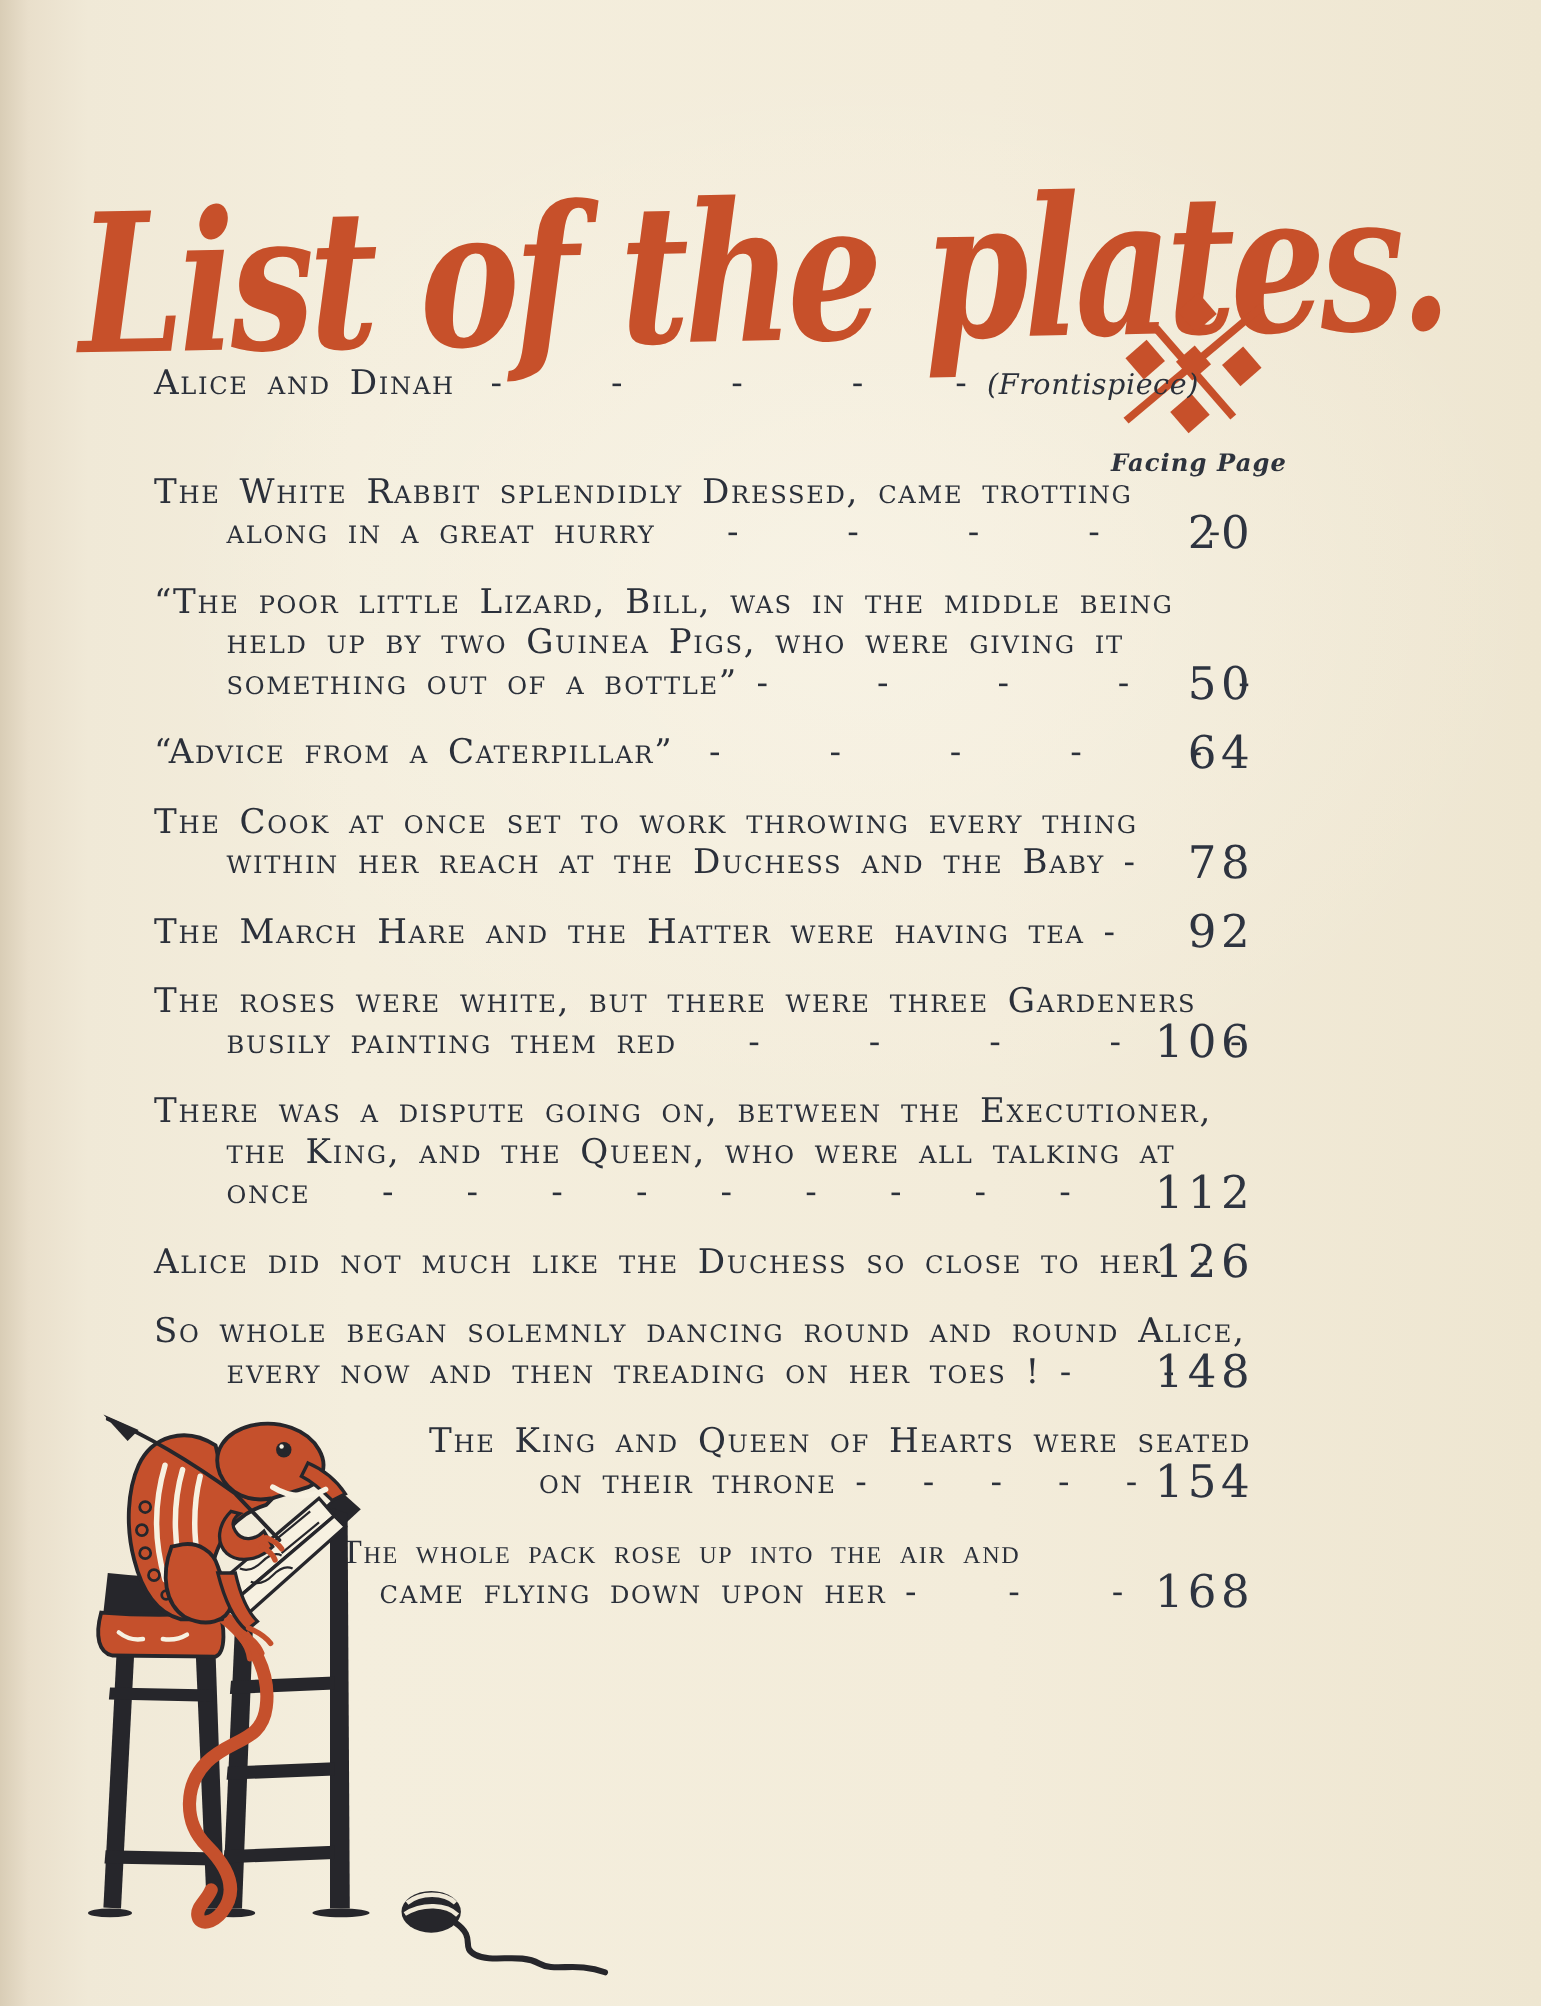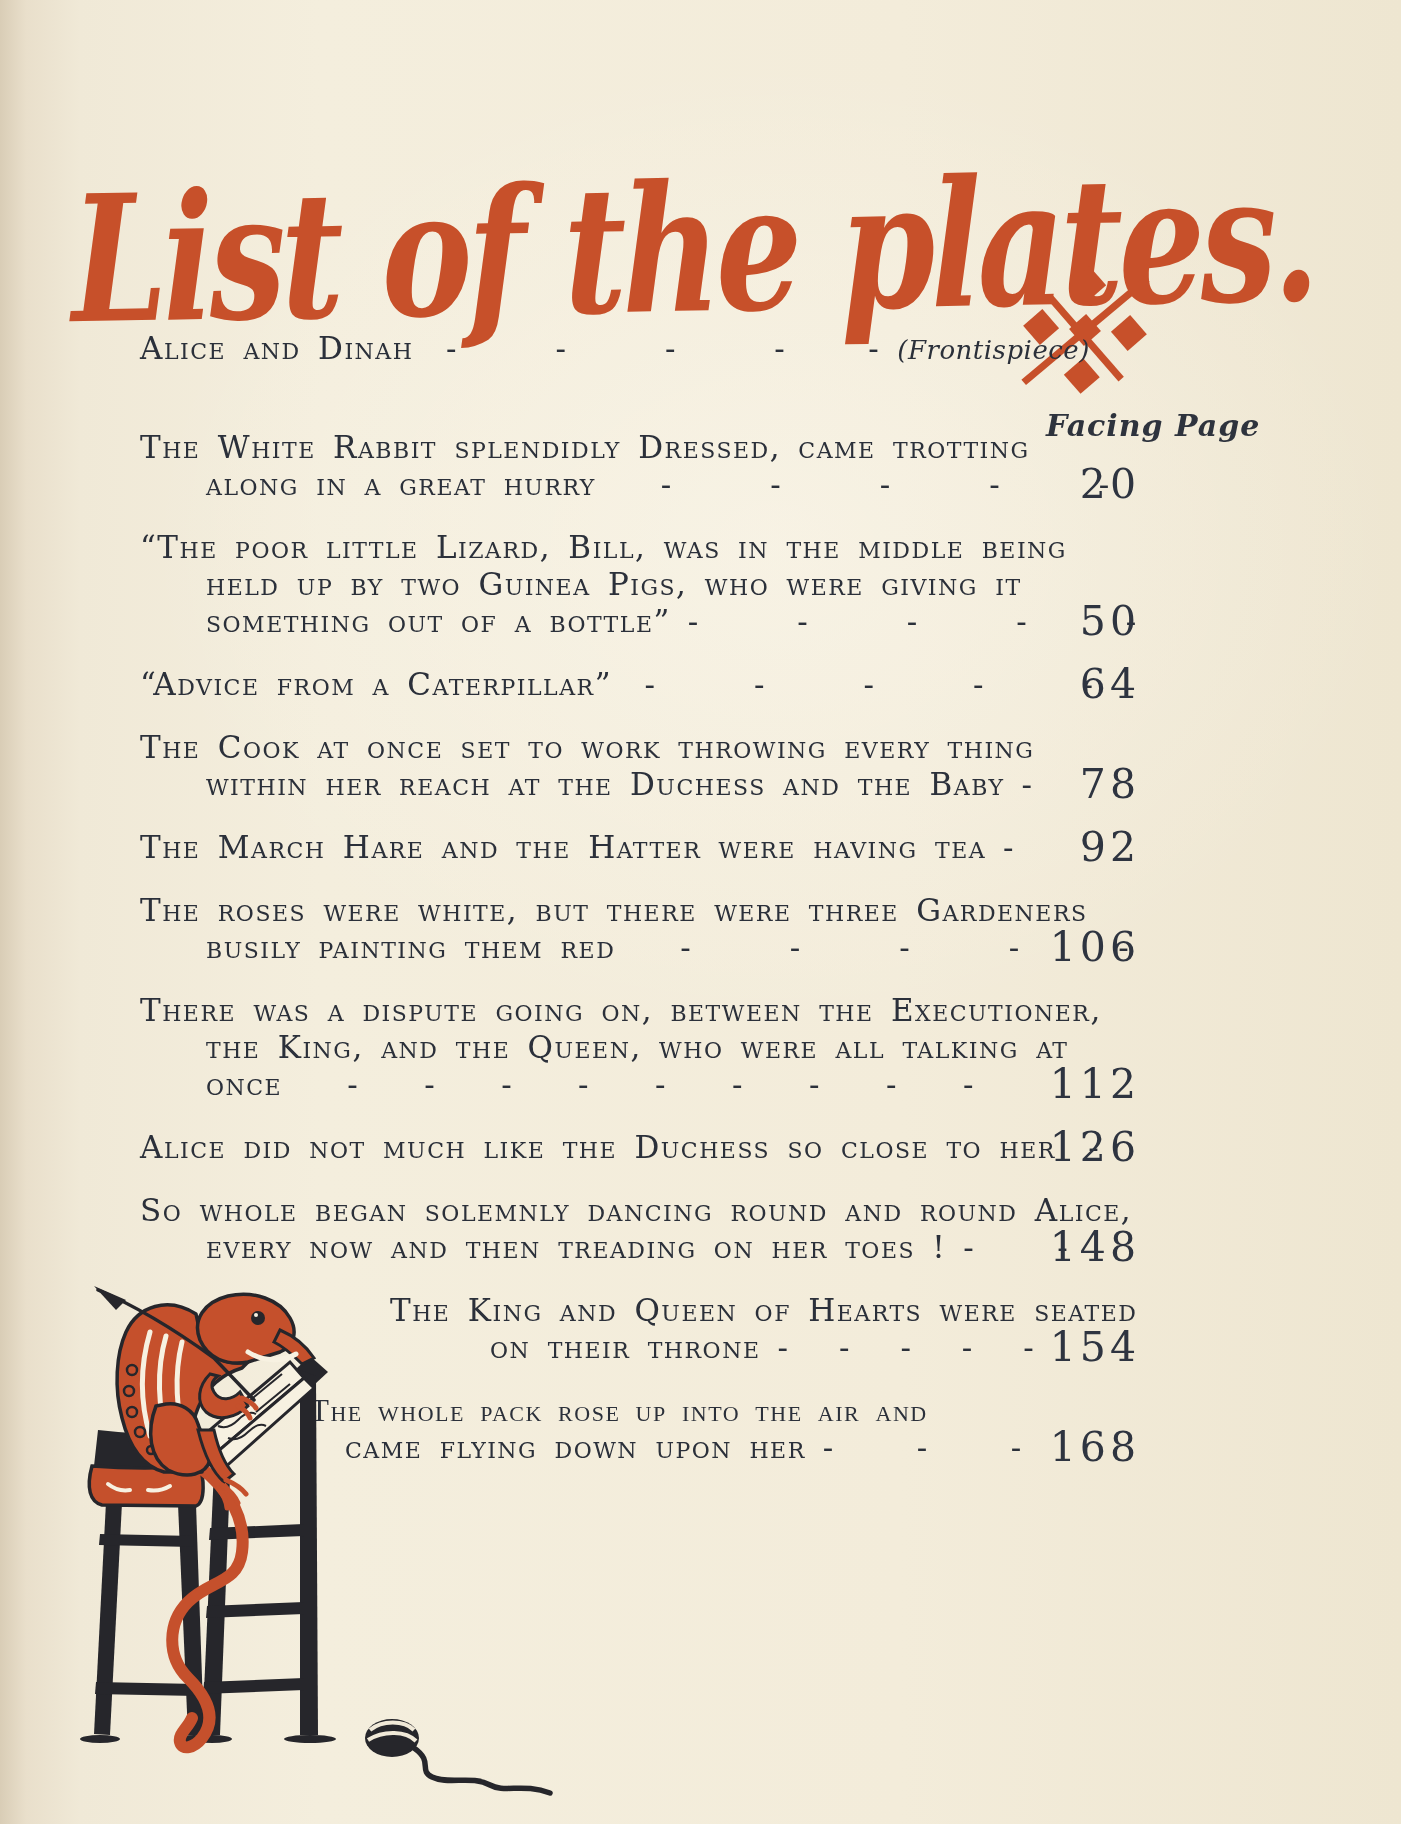--- a/index.html
+++ b/index.html
@@ -12,23 +12,22 @@
       linear-gradient(90deg,#d9cdb6 0px,#e9dfcb 26px,#f0e9d7 80px,#f4eedd 320px,#f3ecda 900px,#eee6d1 1401px);
   }
   .title{
     position:absolute;left:70px;top:58px;
     font-size:170px;line-height:1;font-style:italic;font-weight:bold;
     color:#c7502a;white-space:nowrap;letter-spacing:-6px;
     transform:rotate(-1deg) scale(0.80,1.03);transform-origin:left top;
   }
   .facing{
     position:absolute;left:1010px;top:408px;width:160px;text-align:center;
-    font-style:italic;font-weight:bold;font-size:30px;letter-spacing:1px;color:#2e333d;
+    font-style:italic;font-weight:bold;font-size:22px;letter-spacing:1px;color:#2e333d;
     white-space:nowrap;
-    margin-left:36px;
   }
   .list{position:absolute;left:140px;top:330px;width:1000px;}
   .entry{position:relative;margin-top:26px;}
   .entry:first-child{margin-top:0;}
   .entry.gap-top{margin-top:60px;}
   .ln{
     font-variant:small-caps;font-size:31px;line-height:37px;
     letter-spacing:1.5px;word-spacing:6px;white-space:nowrap;
   }
   .cont{margin-left:66px;}

